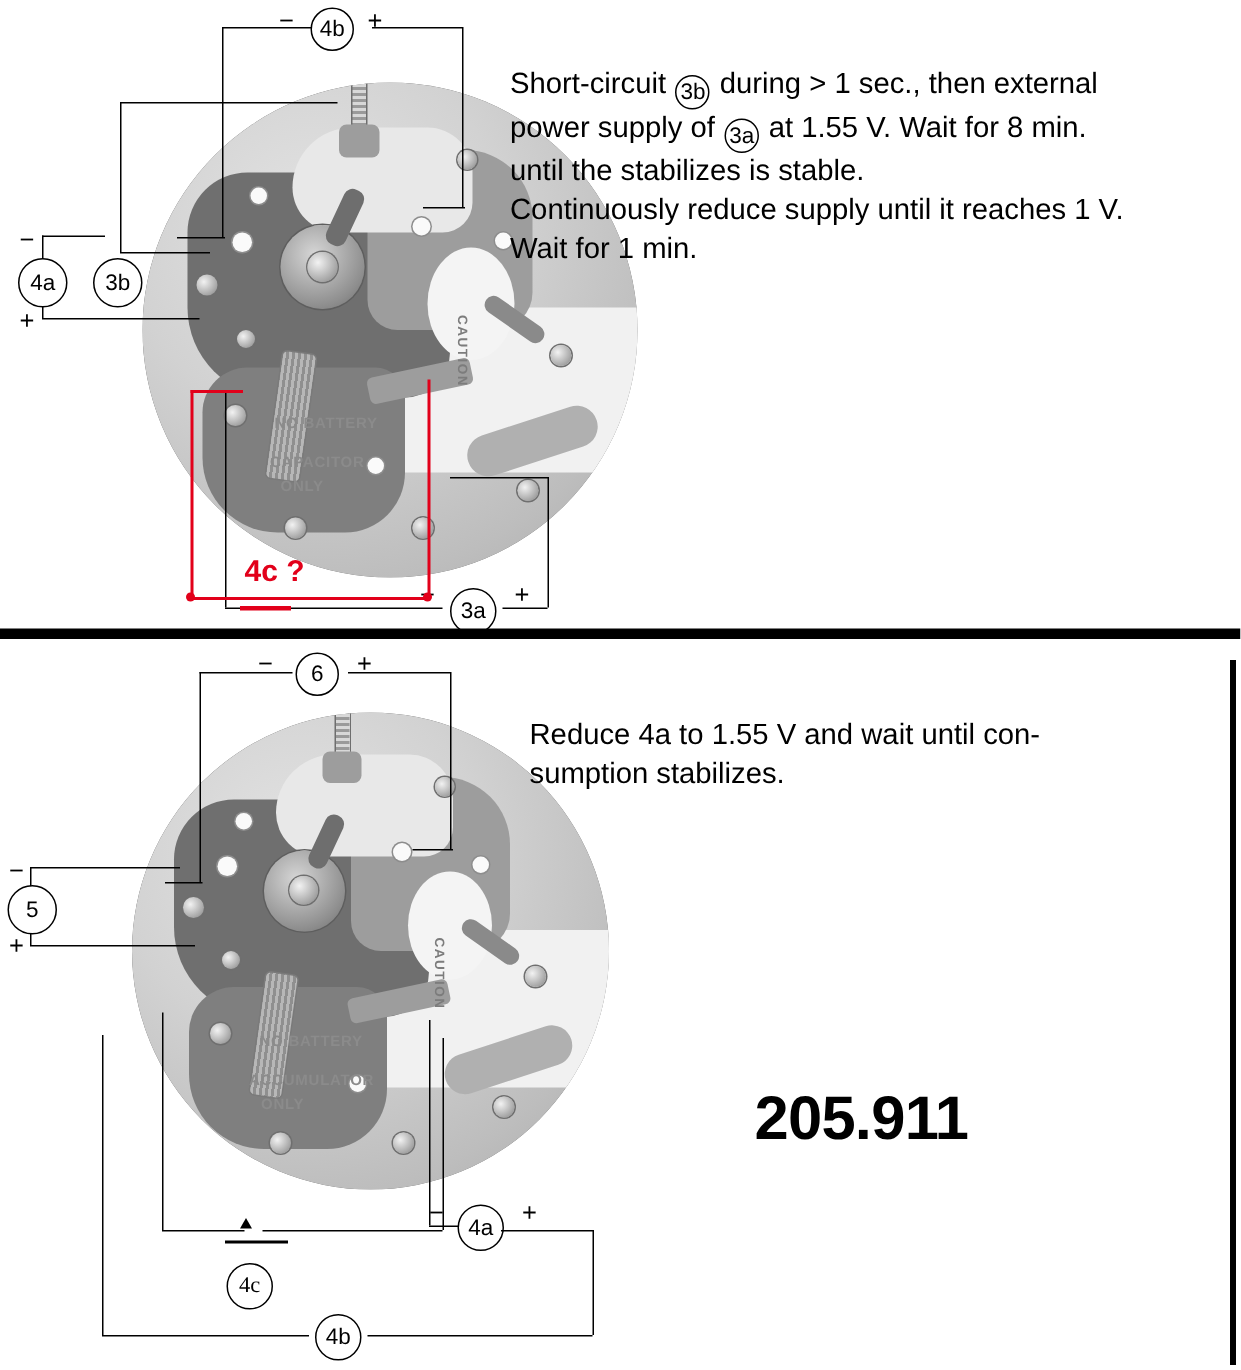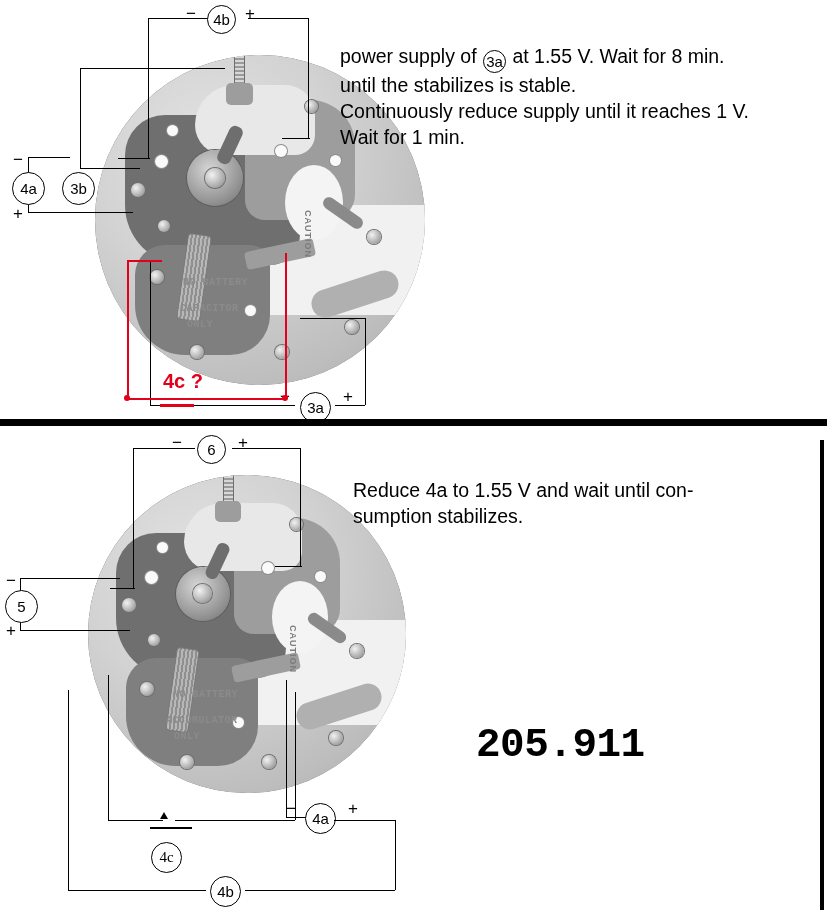--- a/index.html
+++ b/index.html
@@ -95,21 +95,20 @@
     position: absolute;
     background: #787878;
   }
   .mv-text {
     position: absolute;
     color: #8b8b8b;
     font-size: 10px;
     font-weight: bold;
     letter-spacing: 0.5px;
     white-space: nowrap;
-    font-family: Liberation Mono, monospace;
   }
   .mv-caution {
     position: absolute;
     color: #7c7c7c;
     font-size: 9px;
     font-weight: bold;
     letter-spacing: 1px;
     transform: rotate(90deg);
     transform-origin: left top;
     white-space: nowrap;
@@ -318,20 +317,23 @@
     <div class="wire wire-red wire-h" style="left:127px; top:260px; width:35px; height:2px;"></div>
     <div class="wire wire-red wire-v" style="left:285px; top:253px; height:145px; width:2px;"></div>
     <div class="wire wire-red wire-h" style="left:127px; top:398px; width:159px; height:2px;"></div>
     <div class="dot" style="left:124px; top:395px;"></div>
     <div class="dot" style="left:282px; top:395px;"></div>
     <div class="probe" style="left:160px; top:404px;"></div>
     <div class="label-4c" style="left:163px; top:370px;">4c ?</div>
 
     <div class="instructions" style="left:340px; top:44px; width:480px;">
       <div>
+        <span>Short-circuit </span><span class="inline-node">3b</span><span> during &gt; 1 sec., then external</span>
+      </div>
+      <div>
         <span>power supply of </span><span class="inline-node">3a</span><span> at 1.55 V. Wait for 8 min.</span>
       </div>
       <div>until the stabilizes is stable.</div>
       <div>Continuously reduce supply until it reaches 1 V.</div>
       <div>Wait for 1 min.</div>
     </div>
 
   </div>
 
   <div class="divider"></div>
@@ -421,16 +423,16 @@
     <div class="wire wire-h" style="left:245px; top:460px; width:150px;"></div>
     <div class="wire wire-v" style="left:395px; top:390px; height:70px;"></div>
     <div class="wire wire-h" style="left:334px; top:390px; width:62px;"></div>
     <div class="node" style="left:210px; top:446px; width:29px; height:29px;">4b</div>
 
     <div class="instructions" style="left:353px; top:48px; width:470px;">
       <div>Reduce 4a to 1.55 V and wait until con-</div>
       <div>sumption stabilizes.</div>
     </div>
 
-    <div class="refnum" style="left:476px; top:292px;font-family:Liberation Mono, monospace;">205.911</div>
+    <div class="refnum" style="left:503px; top:292px;">205.911</div>
   </div>
 
 </div>
 
 </body></html>

